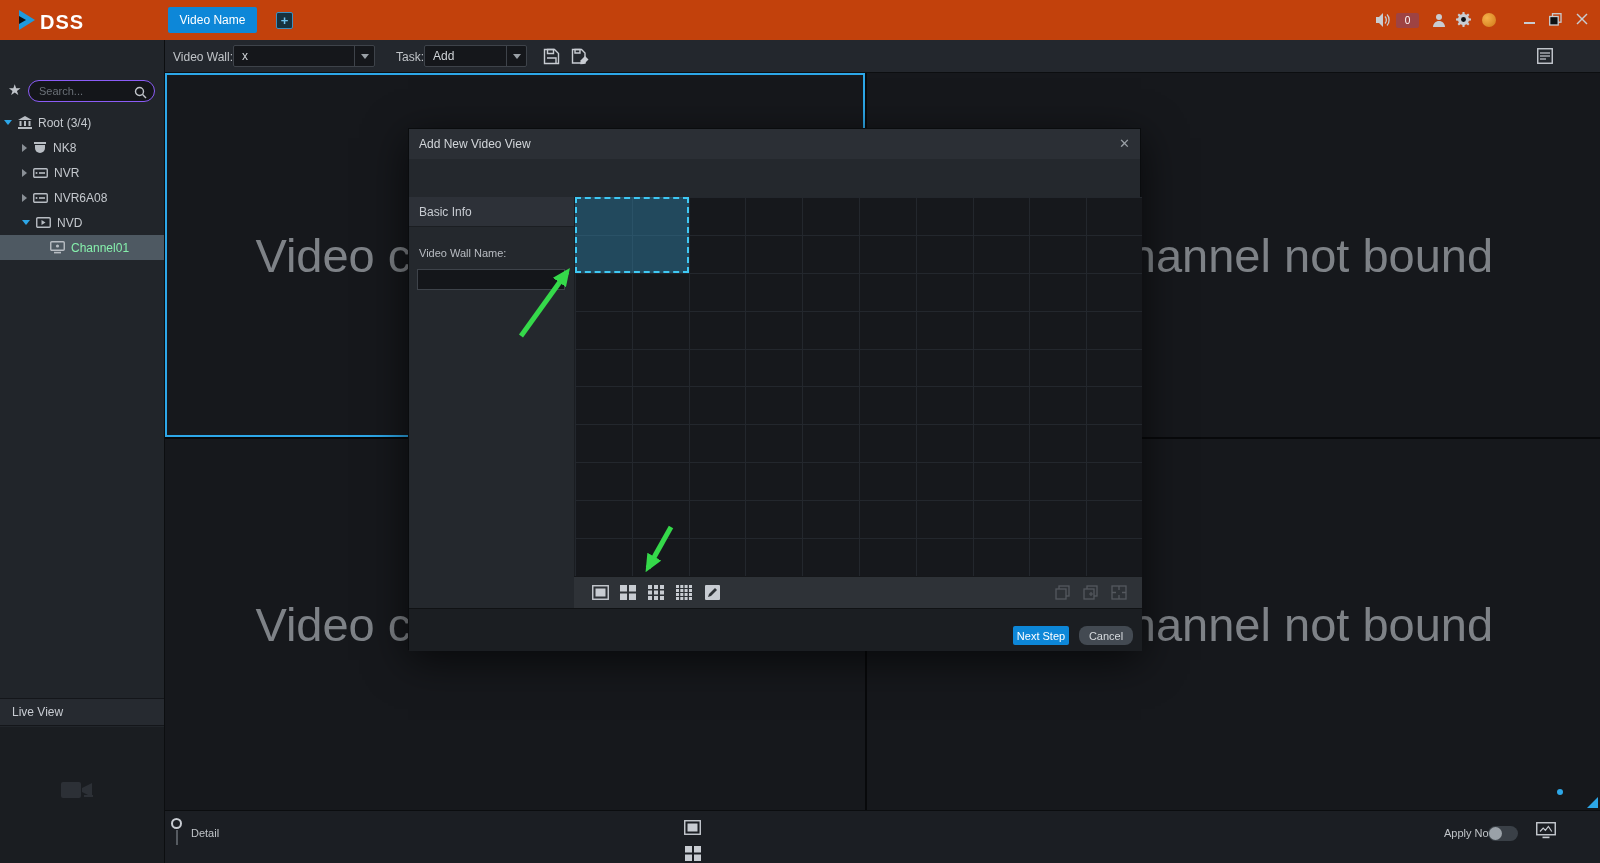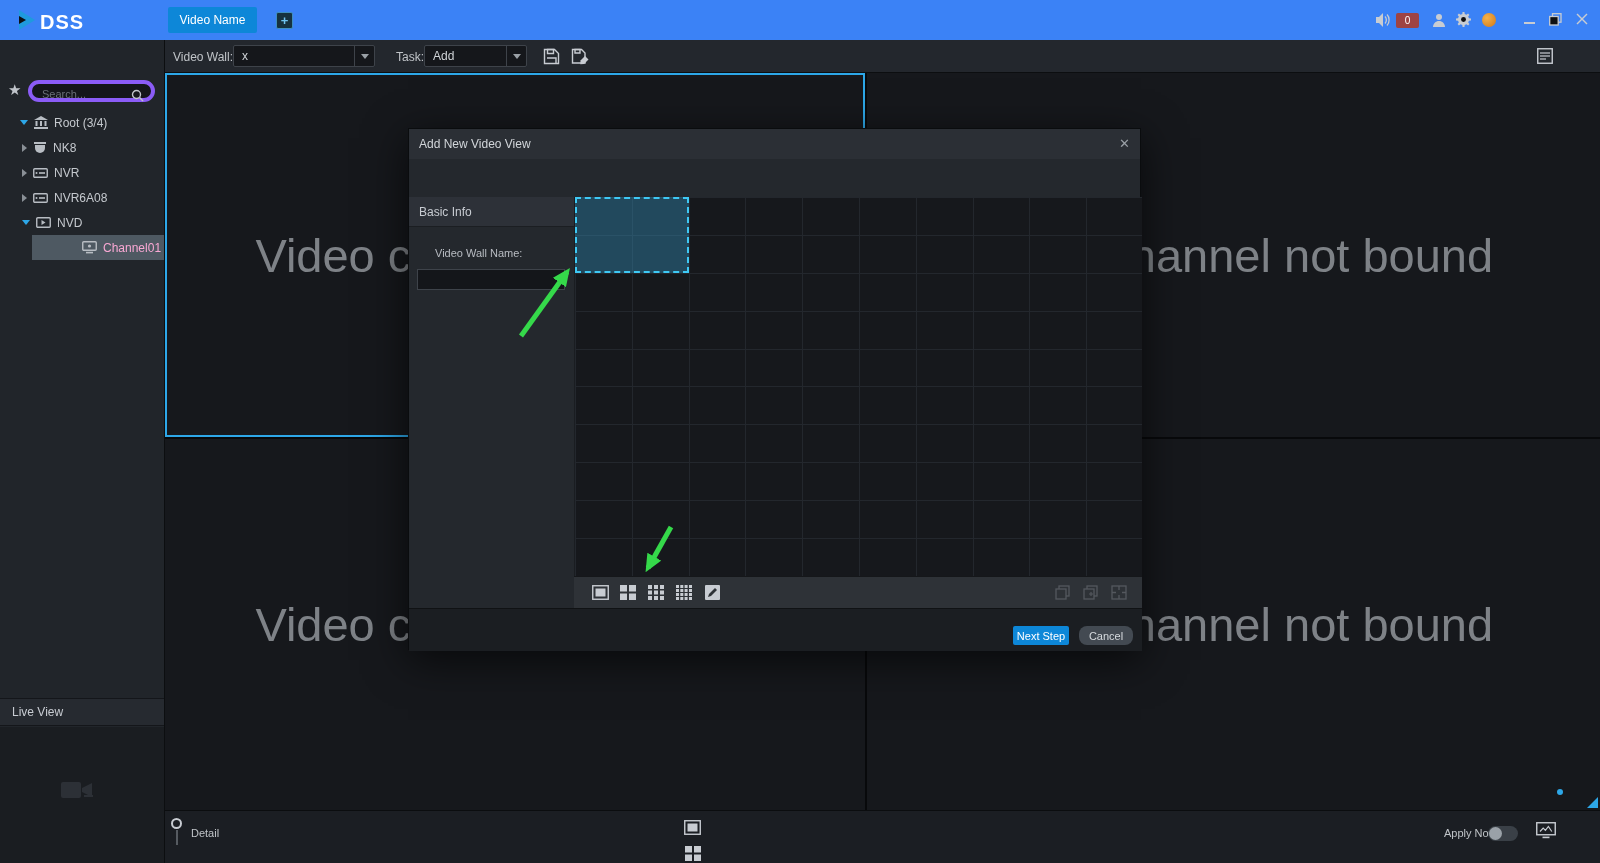--- a/index.html
+++ b/index.html
@@ -1,40 +1,40 @@
 <!DOCTYPE html>
 <html><head>
 <meta charset="utf-8">
 <style>
   * { margin:0; padding:0; box-sizing:border-box; }
   html,body { width:1600px; height:863px; background:#0b0d0f; font-family:"Liberation Sans", sans-serif; overflow:hidden; }
   .app { position:absolute; left:0; top:0; width:1600px; height:863px; }
 
   
-  .titlebar { position:absolute; left:0; top:0; width:1600px; height:40px; background:#3b82f6; z-index:60; }
+  .titlebar { position:absolute; left:0; top:0; width:1600px; height:40px; background:#c2410c; z-index:60; }
   .logo { position:absolute; left:16px; top:8px; display:flex; align-items:center; gap:2px; }
   .logo-text { color:#fff; font-size:20px; font-weight:bold; letter-spacing:1px; }
   .tab-videowall { position:absolute; left:168px; top:7px; width:89px; height:26px; background:#0d87d8; color:#fff; font-size:12px; border-radius:2px; display:flex; align-items:center; justify-content:center; }
   .add-tab { position:absolute; left:276px; top:12px; width:17px; height:17px; border:1px solid #3f8fc0; background:#16323f; color:#6fc3ef; font-size:13px; font-weight:bold; border-radius:2px; display:flex; align-items:center; justify-content:center; line-height:1; }
   .tb-ic { position:absolute; color:#c8ccd2; display:flex; align-items:center; justify-content:center; }
   .badge { position:absolute; left:1396px; top:13px; width:23px; height:15px; background:#9e4343; border-radius:2px; color:#fff; font-size:10px; display:flex; align-items:center; justify-content:center; }
   .orange-ball { position:absolute; left:1482px; top:13px; width:14px; height:14px; border-radius:50%; background:radial-gradient(circle at 35% 35%, #f5b14a, #d07818); }
 
   
   .sidebar { position:absolute; left:0; top:40px; width:165px; height:823px; background:#21252a; border-right:1px solid #0c0e10; z-index:10; }
   .sidebar-header { position:absolute; left:0; top:0; width:100%; height:34px; background:#262a30; border-bottom:1px solid #14161a; display:flex; align-items:center; padding-left:12px; font-size:12px; color:#c8ccd2; }
   .fav-star { position:absolute; left:8px; top:42px; font-size:15px; color:#c0c4ca; line-height:1; }
-  .search-box { position:absolute; left:28px; top:40px; width:127px; height:22px; background:#14161a; border:4px solid #8b5cf6; border-radius:11px; }
+  .search-box { position:absolute; left:28px; top:40px; width:127px; height:22px; background:#14161a; border:1px solid #8b5cf6; border-radius:11px; }
   .search-box input { position:absolute; left:10px; top:1px; width:92px; height:18px; background:transparent; border:none; outline:none; color:#aab0b6; font-size:11px; font-family:"Liberation Sans", sans-serif; }
   .search-box input::placeholder { color:#6a7077; }
   .search-glass { position:absolute; right:7px; top:4px; color:#c0c4ca; }
   .tree { position:absolute; left:0; top:70px; width:100%; }
   .tree-row { height:25px; display:flex; align-items:center; gap:6px; font-size:12px; color:#c5c9ce; }
-  .tree-row.sel { background:#4e5962; color:#f9a8d4;margin-left:32px; }
-  .pl0 { padding-left:20px; } .pl1 { padding-left:22px; } .pl2 { padding-left:50px; }
+  .tree-row.sel { background:#4e5962; color:#86efac; }
+  .pl0 { padding-left:4px; } .pl1 { padding-left:22px; } .pl2 { padding-left:50px; }
   .tri-down { width:0; height:0; border-left:4px solid transparent; border-right:4px solid transparent; border-top:5px solid #2da7e8; }
   .tri-right { width:0; height:0; border-top:4px solid transparent; border-bottom:4px solid transparent; border-left:5px solid #8a9096; }
   .tree-ic { color:#b8bdc3; display:flex; align-items:center; }
   .liveview-header { position:absolute; left:0; top:658px; width:100%; height:28px; background:#262a30; border-top:1px solid #14161a; border-bottom:1px solid #14161a; display:flex; align-items:center; padding-left:12px; font-size:12px; color:#c8ccd2; }
   .liveview-panel { position:absolute; left:0; top:687px; width:100%; height:136px; background:#1a1d21; }
   .liveview-cam { position:absolute; left:60px; top:52px; color:#2c3036; }
 
   
   .main-toolbar { position:absolute; left:165px; top:40px; width:1435px; height:33px; background:#23272d; border-bottom:1px solid #0c0e10; z-index:10; }
   .mt-label { position:absolute; font-size:12px; color:#c0c4c8; top:10px; }
@@ -69,21 +69,21 @@
   
   .dialog { position:absolute; left:408px; top:128px; width:733px; height:522px; background:#24282d; border:1px solid #0a0c0e; box-shadow:0 10px 40px rgba(0,0,0,.65); z-index:100; }
   .dlg-titlebar { position:absolute; left:0; top:0; width:100%; height:30px; background:#2b2f35; display:flex; align-items:center; padding-left:10px; font-size:12px; color:#d2d6da; }
   .dlg-close { position:absolute; right:10px; top:7px; color:#9aa0a6; font-size:13px; cursor:default; }
   .steps { position:absolute; left:0; top:38px; width:100%; display:flex; justify-content:center; }
   .step { height:23px; font-size:11px; display:flex; align-items:center; }
   .step1 { background:#0d87d8; color:#fff; padding:0 18px 0 16px; clip-path:polygon(0 0, calc(100% - 10px) 0, 100% 50%, calc(100% - 10px) 100%, 0 100%); }
   .step2 { background:#3e434a; color:#a8aeb4; padding:0 14px 0 20px; margin-left:2px; clip-path:polygon(0 0, calc(100% - 10px) 0, 100% 50%, calc(100% - 10px) 100%, 0 100%, 10px 50%); }
   .dlg-left { position:absolute; left:0; top:68px; width:165px; height:411px; background:#24282d; }
   .basic-info-header { position:absolute; left:0; top:0; width:100%; height:30px; background:#2d3138; border-bottom:1px solid #1b1e22; display:flex; align-items:center; padding-left:10px; font-size:12px; color:#c8ccd2; }
-  .name-label { position:absolute; left:10px; top:50px; font-size:11px; color:#b8bcc2;margin-left:16px; }
+  .name-label { position:absolute; left:10px; top:50px; font-size:11px; color:#b8bcc2; }
   .name-input { position:absolute; left:8px; top:72px; width:148px; height:21px; background:#14161a; border:1px solid #3e434a; color:#d0d4d8; font-size:11px; padding:0 6px; outline:none; font-family:"Liberation Sans", sans-serif; }
   .wall-grid { position:absolute; left:165px; top:68px; width:568px; height:379px; background-color:#16181c; border-left:1px solid #1a1d21;
     background-image:
       repeating-linear-gradient(to right, #23272d 0, #23272d 1px, transparent 1px, transparent 56.8px),
       repeating-linear-gradient(to bottom, #23272d 0, #23272d 1px, transparent 1px, transparent 37.9px); }
   .grid-selection { position:absolute; left:0px; top:0px; width:114px; height:76px; background:rgba(52,142,184,.42); border:2px dashed #3ec9f5; }
   .dlg-toolbar { position:absolute; left:165px; top:447px; width:568px; height:32px; background:#2e3237; border-top:1px solid #15171a; }
   .dt-ic { position:absolute; top:8px; color:#c8ccd2; }
   .dt-ic.dim { color:#54585e; }
   .dlg-footer { position:absolute; left:0; top:479px; width:733px; height:43px; background:#1b1e22; border-top:1px solid #101214; }

